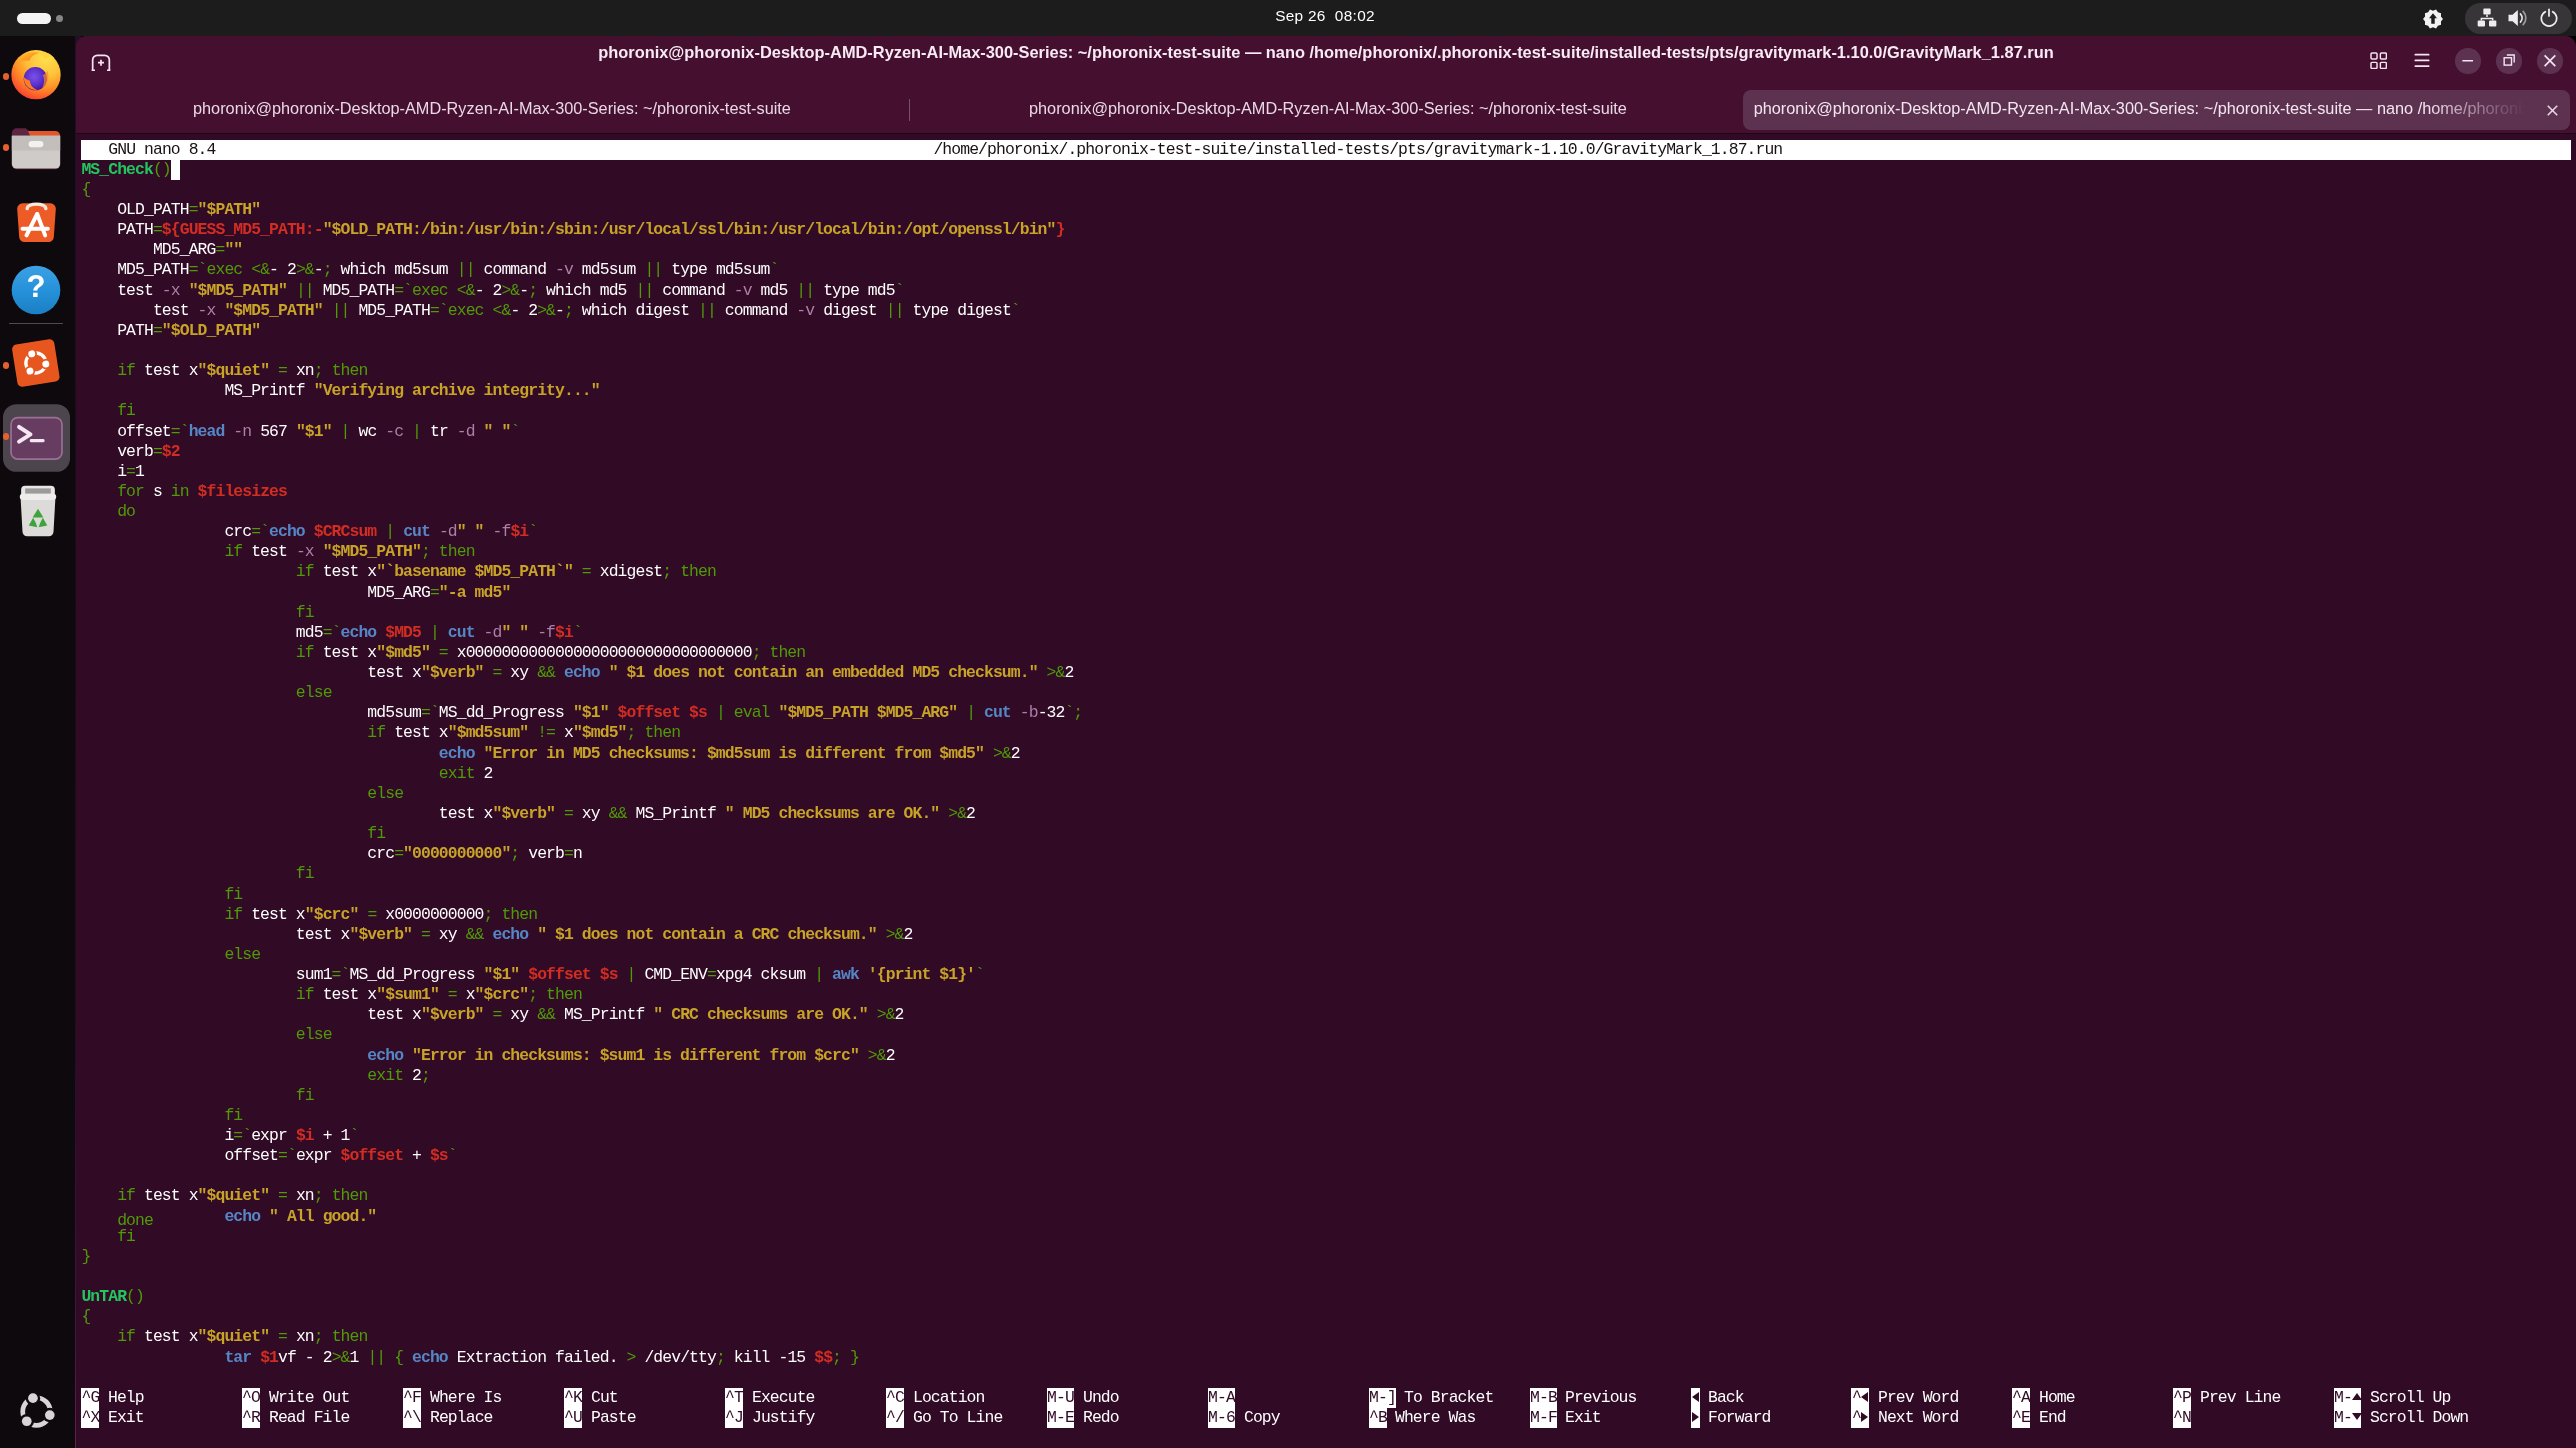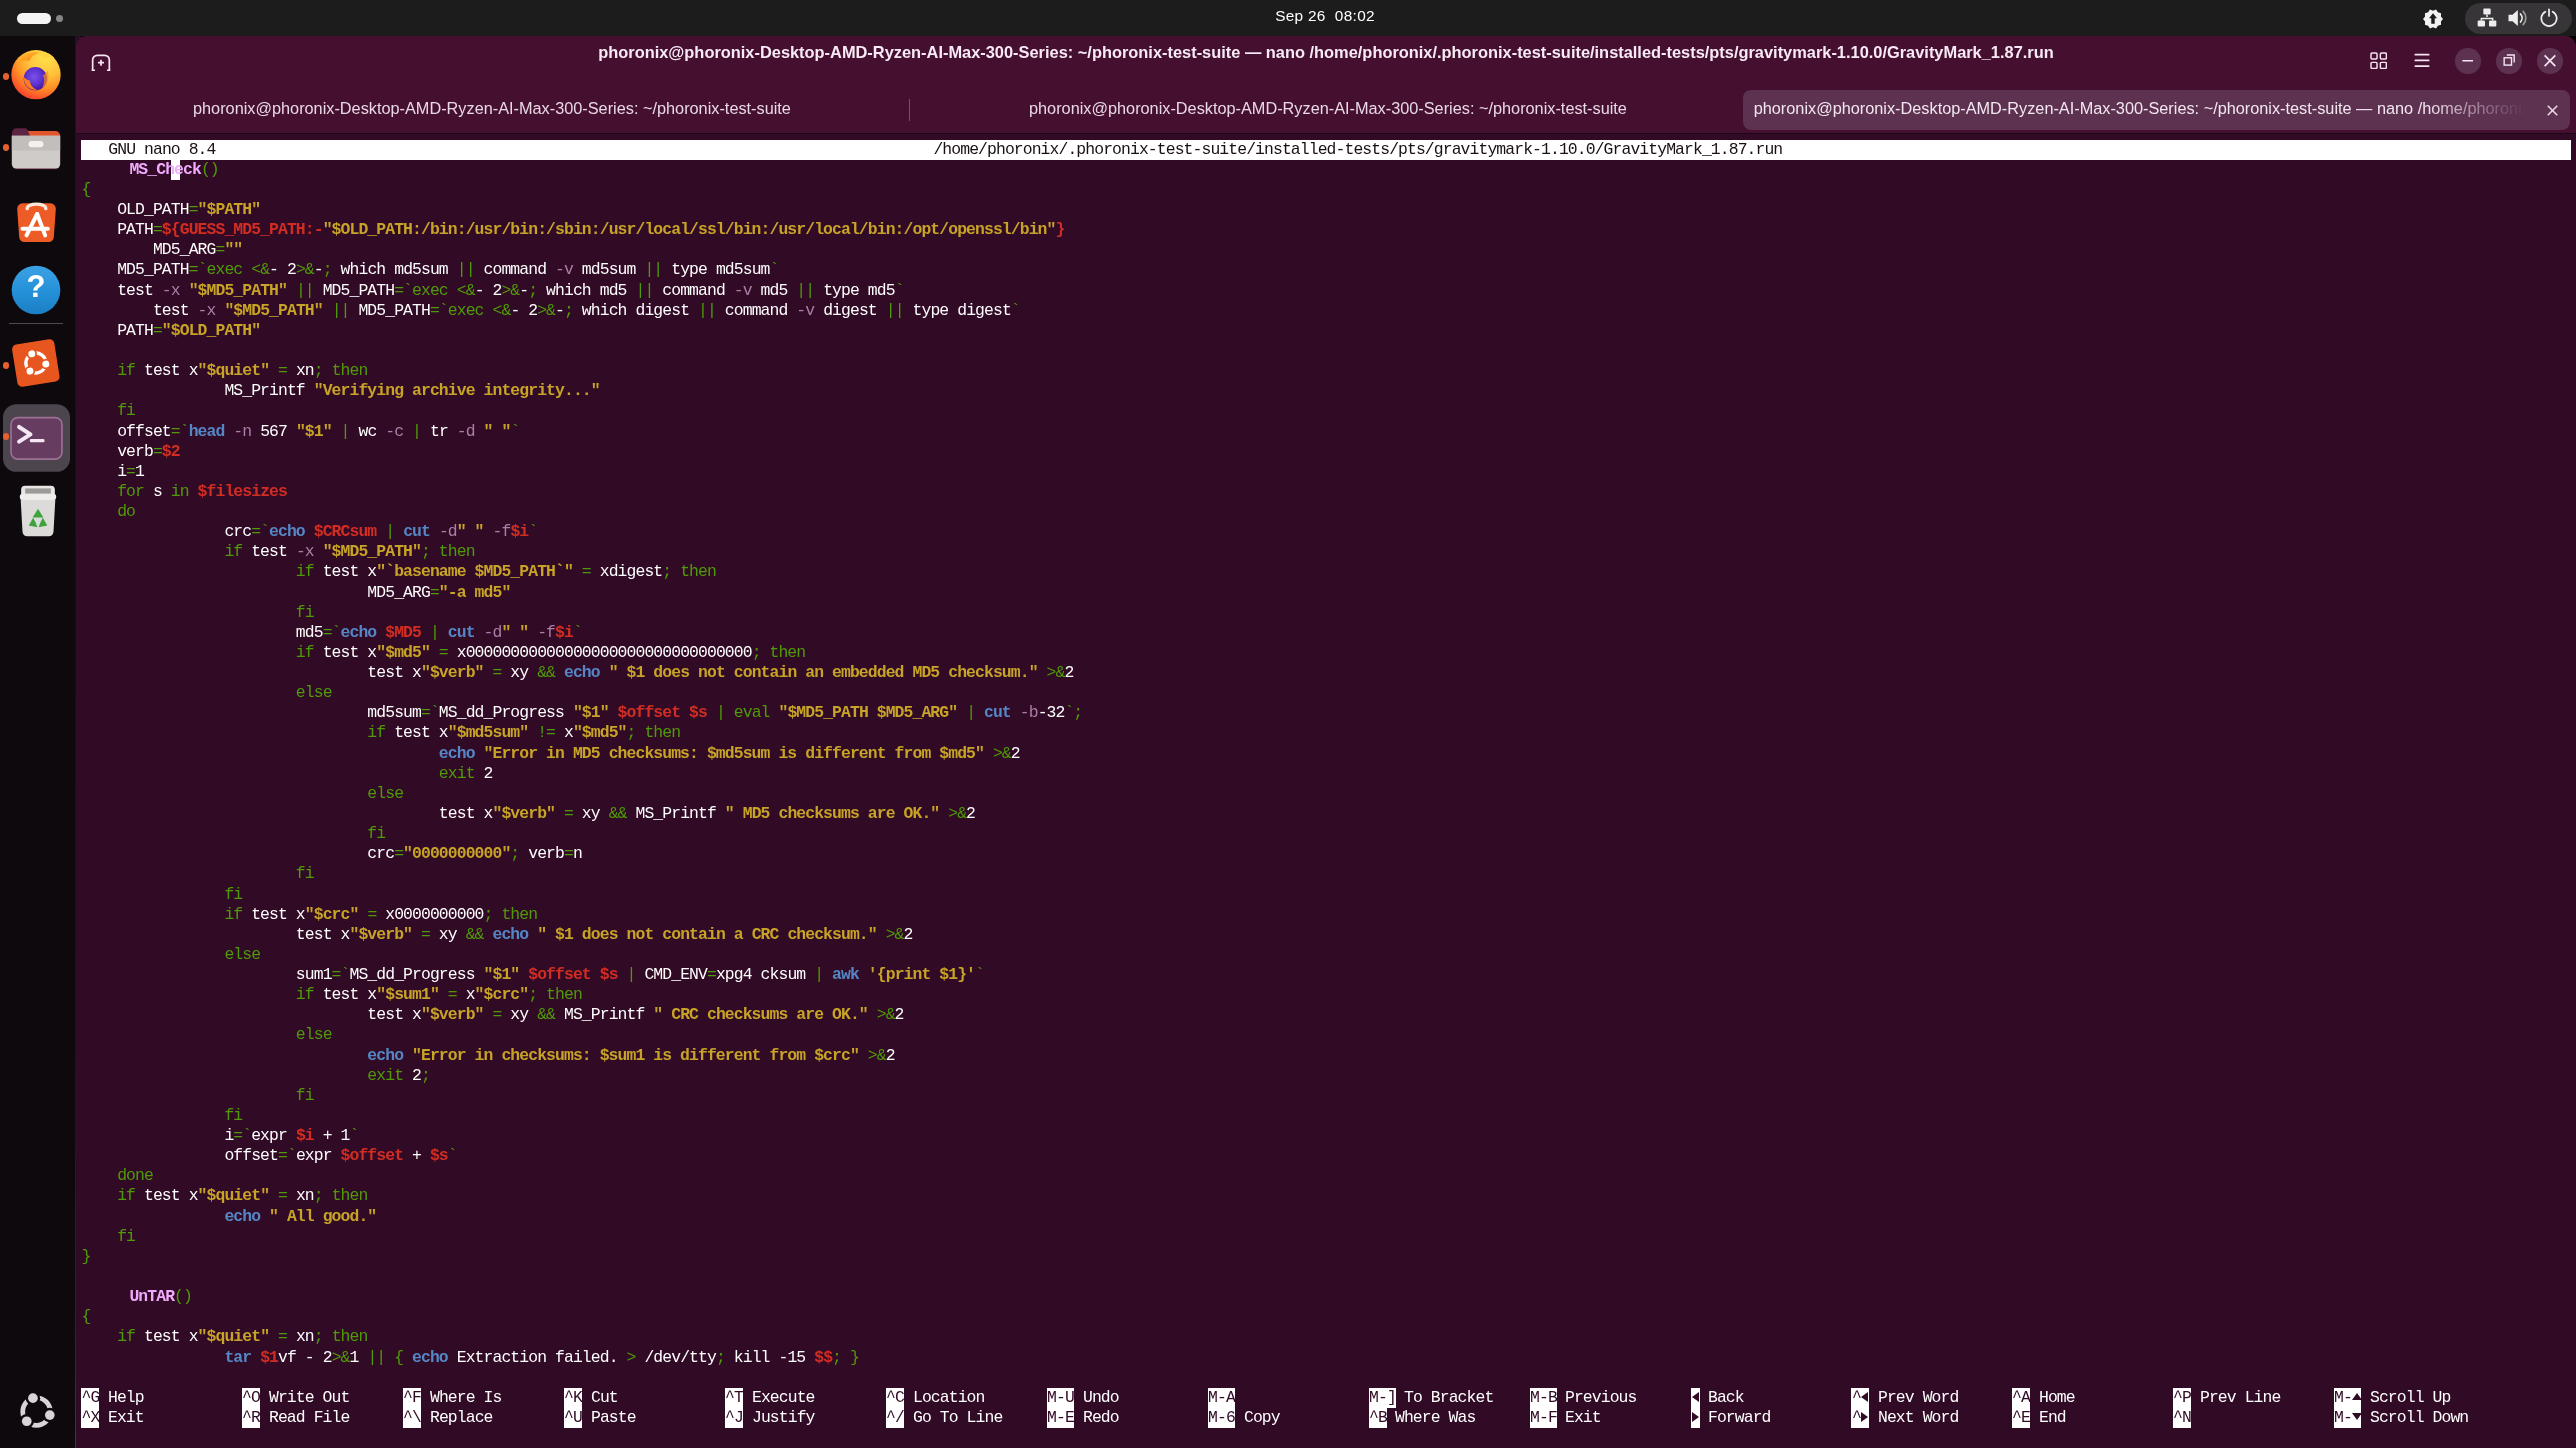--- a/index.html
+++ b/index.html
@@ -35,21 +35,21 @@
 #tabx { position:absolute; left:788px; top:8.7px; width:23px; height:23px; }
 
 #term { position:absolute; left:0; top:99px; width:2500px; height:1315px; background:#310a25;
   font-family:"Liberation Mono", monospace; font-size:16.4px; letter-spacing:-0.9px; }
 .trow { position:absolute; left:5.4px; height:20px; line-height:20px; white-space:pre; color:#fff; }
 #nanobar { position:absolute; left:5.4px; top:4.7px; width:2490px; height:20px; background:#ffffff; }
 .nbt { position:absolute; top:0; height:20px; line-height:20px; color:#1a1016; white-space:pre;padding-left:9px; }
 #cursor { position:absolute; left:95px; top:25px; width:9px; height:20px; background:#fff; }
 .w { color:#ffffff; }
 .g { color:#4f9b07; }
-.G { color:#f0abfc; font-weight:bold;margin-left:48px; }
+.G { color:#22c55e; font-weight:bold; }
 .y { color:#c7a327; font-weight:bold; }
 .r { color:#d22d22; font-weight:bold; }
 .b { color:#5586c6; font-weight:bold; }
 .m { color:#ad7fa8; }
 .hk { position:absolute; height:20px; line-height:20px; background:#ffffff; color:#310a25; white-space:pre; text-align:center; }
 .hl { position:absolute; height:20px; line-height:20px; color:#ffffff; white-space:pre; }
 .tri { display:inline-block; width:0; height:0; vertical-align:middle; }
 .tL { border-top:5.4px solid transparent; border-bottom:5.4px solid transparent; border-right:7.4px solid #310a25; margin-bottom:2px;}
 .tR { border-top:5.4px solid transparent; border-bottom:5.4px solid transparent; border-left:7.4px solid #310a25; margin-bottom:2px;}
 .tU { border-left:5.4px solid transparent; border-right:5.4px solid transparent; border-bottom:7.4px solid #310a25; margin-bottom:2px;}
@@ -275,21 +275,21 @@
 <div class="trow" style="top:830px"><span class="w">                        </span><span class="w">sum1</span><span class="g">=`</span><span class="w">MS_dd_Progress </span><span class="y">"$1"</span><span class="w"> </span><span class="r">$offset</span><span class="w"> </span><span class="r">$s</span><span class="w"> </span><span class="g">|</span><span class="w"> CMD_ENV</span><span class="g">=</span><span class="w">xpg4 cksum </span><span class="g">|</span><span class="w"> </span><span class="b">awk</span><span class="w"> </span><span class="y">'{print $1}'</span><span class="g">`</span></div>
 <div class="trow" style="top:850px"><span class="w">                        </span><span class="g">if</span><span class="w"> test x</span><span class="y">"$sum1"</span><span class="w"> </span><span class="g">=</span><span class="w"> x</span><span class="y">"$crc"</span><span class="g">;</span><span class="w"> </span><span class="g">then</span></div>
 <div class="trow" style="top:870px"><span class="w">                                </span><span class="w">test x</span><span class="y">"$verb"</span><span class="w"> </span><span class="g">=</span><span class="w"> xy </span><span class="g">&amp;&amp;</span><span class="w"> MS_Printf </span><span class="y">" CRC checksums are OK."</span><span class="w"> </span><span class="g">&gt;&amp;</span><span class="w">2</span></div>
 <div class="trow" style="top:890px"><span class="w">                        </span><span class="g">else</span></div>
 <div class="trow" style="top:911px"><span class="w">                                </span><span class="b">echo</span><span class="w"> </span><span class="y">"Error in checksums: $sum1 is different from $crc"</span><span class="w"> </span><span class="g">&gt;&amp;</span><span class="w">2</span></div>
 <div class="trow" style="top:931px"><span class="w">                                </span><span class="g">exit</span><span class="w"> 2</span><span class="g">;</span></div>
 <div class="trow" style="top:951px"><span class="w">                        </span><span class="g">fi</span></div>
 <div class="trow" style="top:971px"><span class="w">                </span><span class="g">fi</span></div>
 <div class="trow" style="top:991px"><span class="w">                </span><span class="w">i</span><span class="g">=`</span><span class="w">expr </span><span class="r">$i</span><span class="w"> + 1</span><span class="g">`</span></div>
 <div class="trow" style="top:1011px"><span class="w">                </span><span class="w">offset</span><span class="g">=`</span><span class="w">expr </span><span class="r">$offset</span><span class="w"> + </span><span class="r">$s</span><span class="g">`</span></div>
-<div class="trow" style="top:1031px"><span class="w">    </span><span class="g">done</span></div>
+<div class="trow" style="top:1076px"><span class="w">    </span><span class="g">done</span></div>
 <div class="trow" style="top:1051px"><span class="w">    </span><span class="g">if</span><span class="w"> test x</span><span class="y">"$quiet"</span><span class="w"> </span><span class="g">=</span><span class="w"> xn</span><span class="g">;</span><span class="w"> </span><span class="g">then</span></div>
 <div class="trow" style="top:1072px"><span class="w">                </span><span class="b">echo</span><span class="w"> </span><span class="y">" All good."</span></div>
 <div class="trow" style="top:1092px"><span class="w">    </span><span class="g">fi</span></div>
 <div class="trow" style="top:1112px"><span class="g">}</span></div>
 <div class="trow" style="top:1152px"><span class="G">UnTAR</span><span class="g">()</span></div>
 <div class="trow" style="top:1172px"><span class="g">{</span></div>
 <div class="trow" style="top:1192px"><span class="w">    </span><span class="g">if</span><span class="w"> test x</span><span class="y">"$quiet"</span><span class="w"> </span><span class="g">=</span><span class="w"> xn</span><span class="g">;</span><span class="w"> </span><span class="g">then</span></div>
 <div class="trow" style="top:1213px"><span class="w">                </span><span class="b">tar</span><span class="w"> </span><span class="r">$1</span><span class="w">vf - 2</span><span class="g">&gt;&amp;</span><span class="w">1 </span><span class="g">||</span><span class="w"> </span><span class="g">{</span><span class="w"> </span><span class="b">echo</span><span class="w"> Extraction failed. </span><span class="g">&gt;</span><span class="w"> /dev/tty</span><span class="g">;</span><span class="w"> kill -15 </span><span class="r">$$</span><span class="g">;</span><span class="w"> </span><span class="g">}</span></div>
 <div class="hk" style="left:5.4px;top:1253px;width:18px">^G</div>
 <div class="hl" style="left:32px;top:1253px">Help</div>

